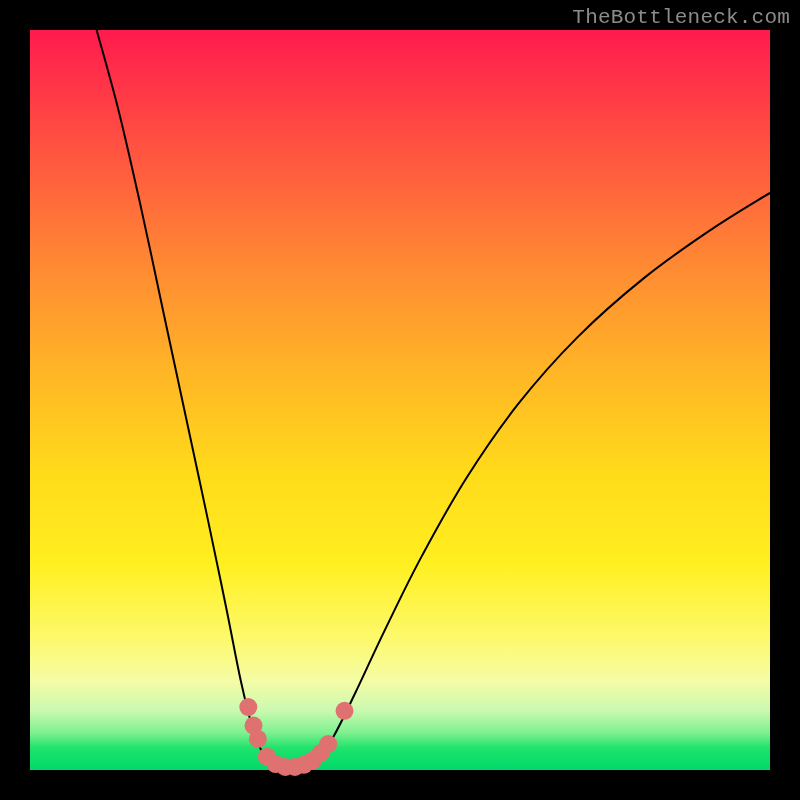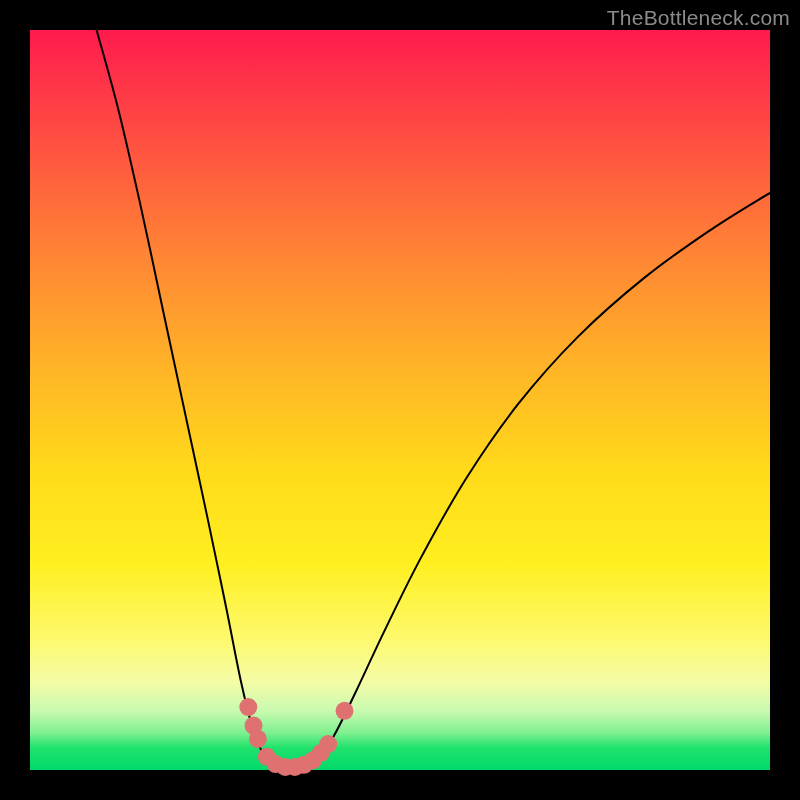--- a/index.html
+++ b/index.html
@@ -43,20 +43,21 @@
   }
   .watermark {
     position: absolute;
     top: 6px;
     right: 10px;
     color: #8b8b8b;
     font-size: 21px;
     font-weight: 500;
     letter-spacing: 0.2px;
     user-select: none;
+    font-family: Liberation Mono, monospace;
   }
   svg.curve {
     position: absolute;
     left: 0;
     top: 0;
     width: 740px;
     height: 740px;
     overflow: visible;
   }
   .vcurve {

